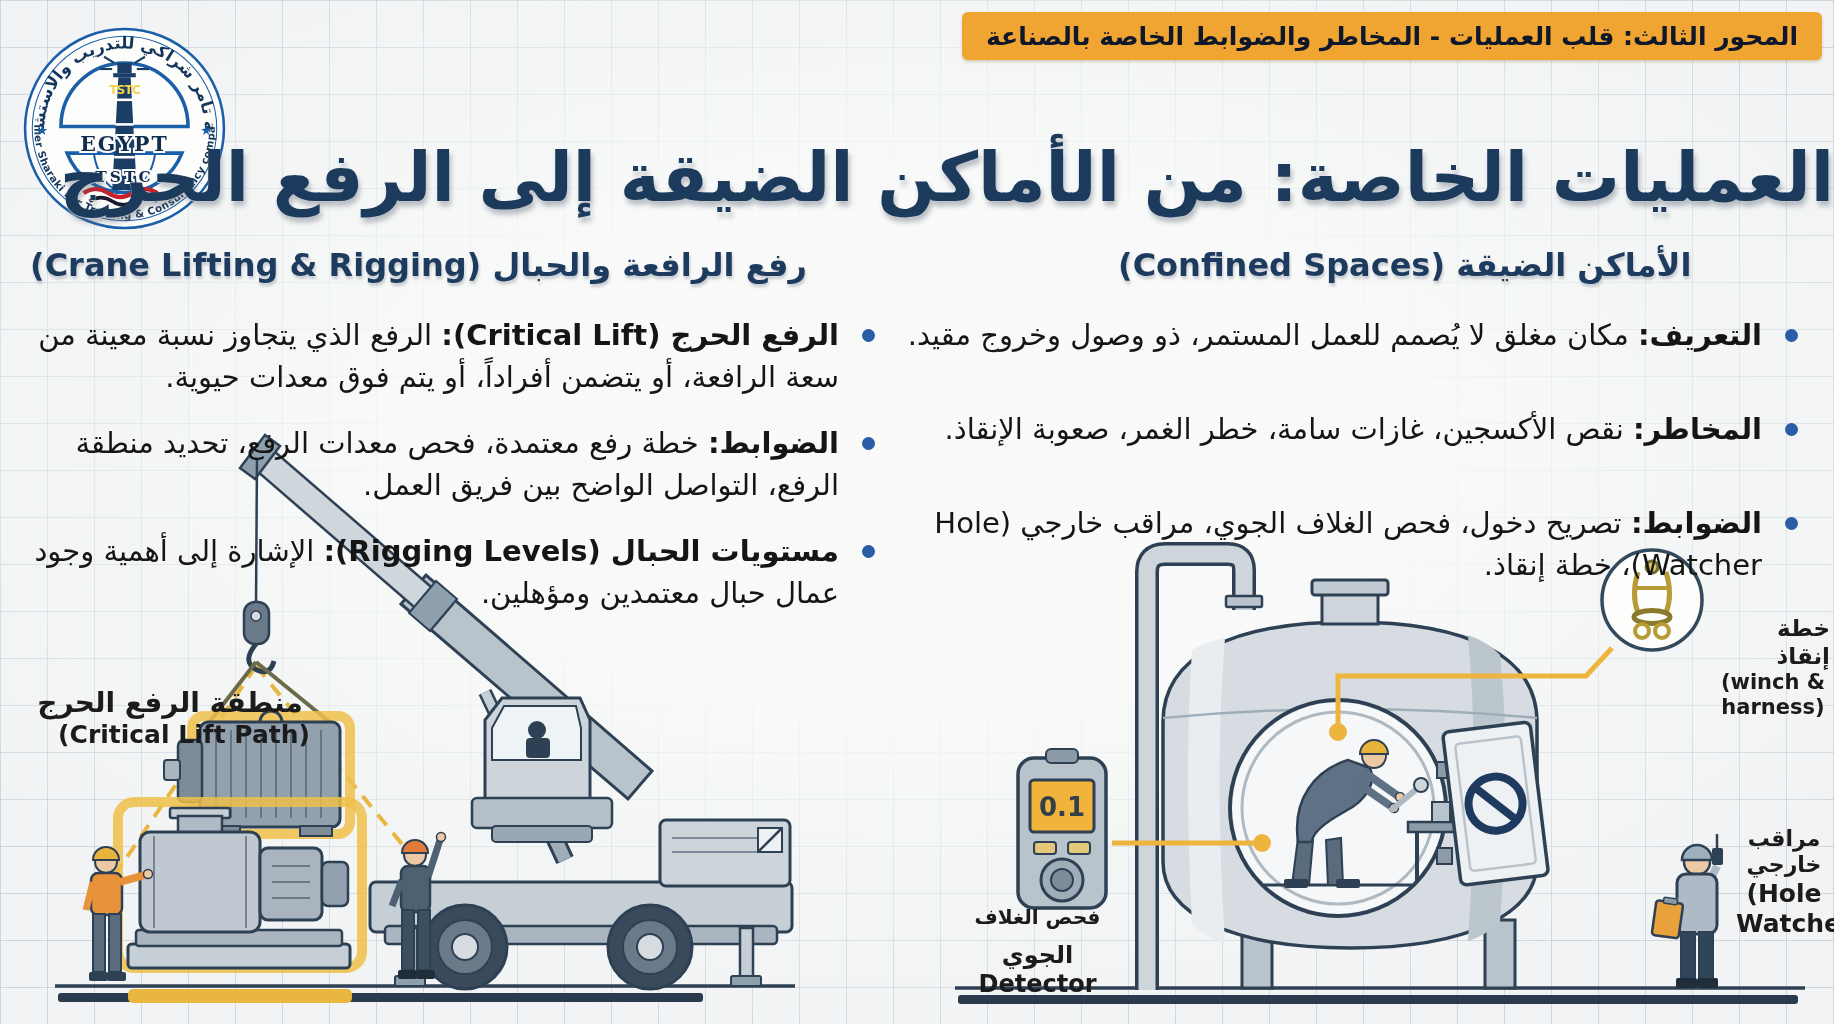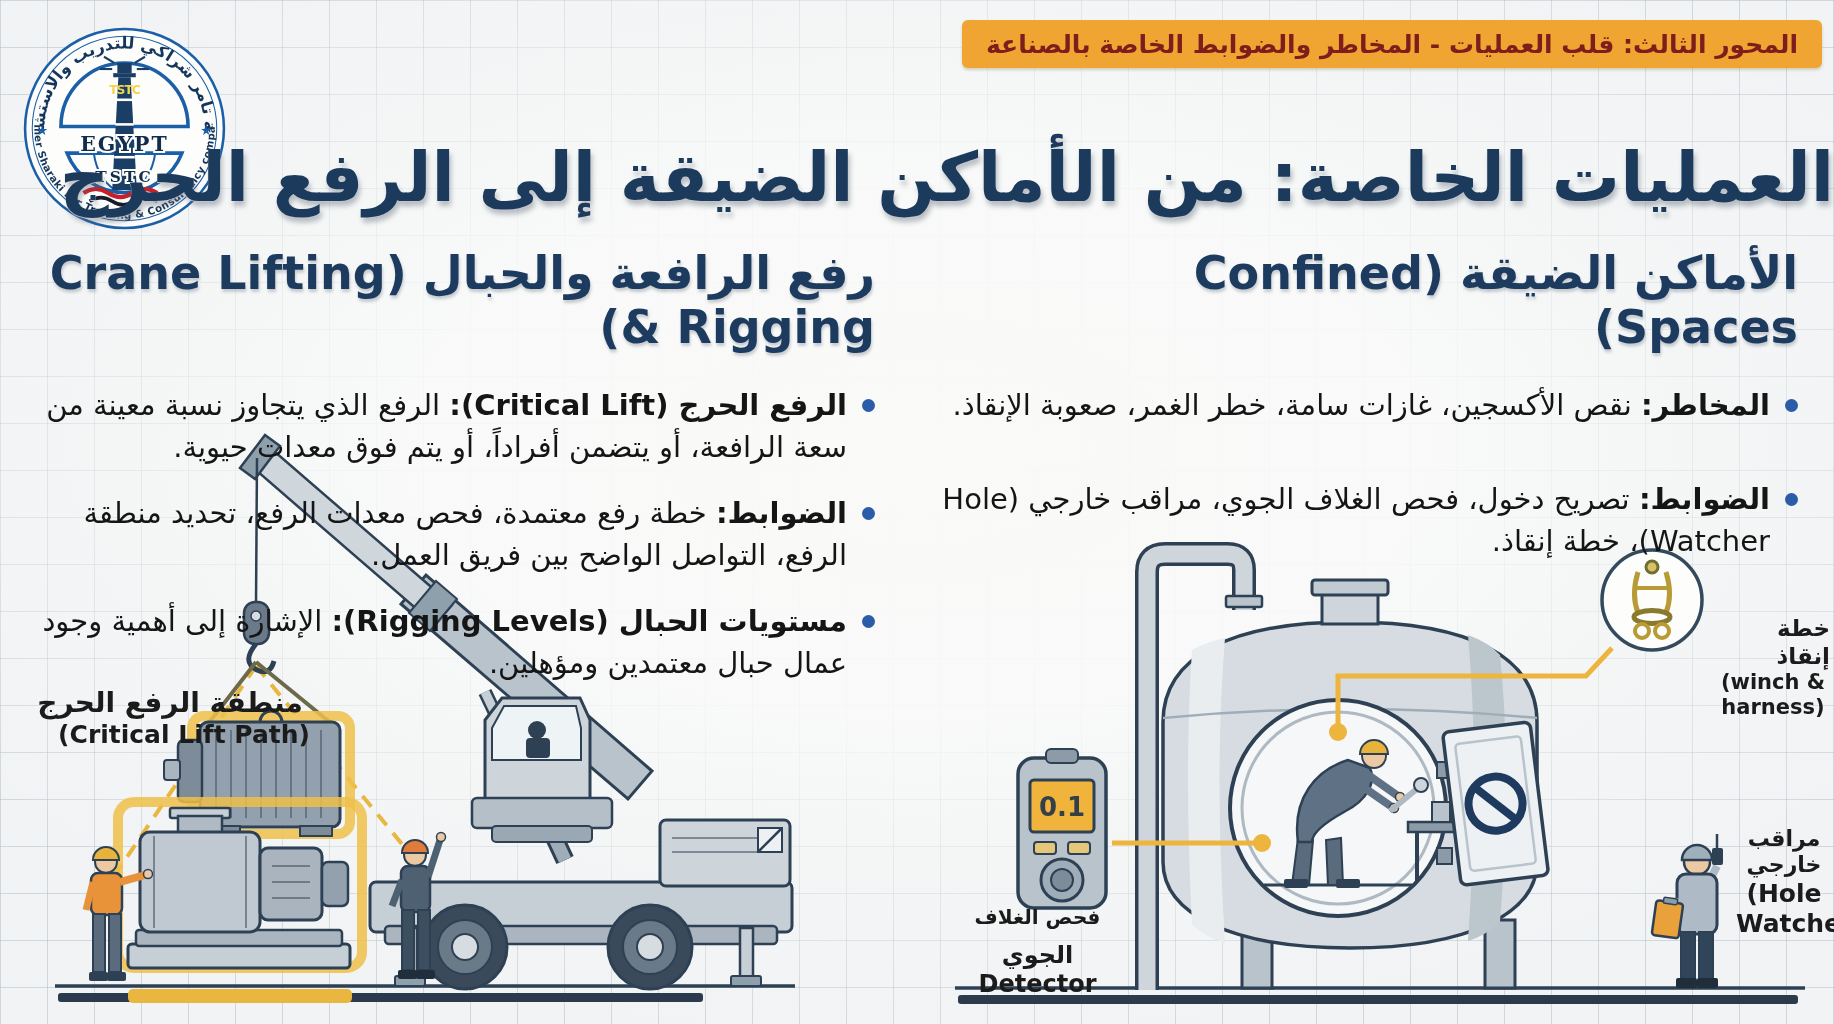--- a/index.html
+++ b/index.html
@@ -6,35 +6,35 @@
   body{font-family:"DejaVu Sans","Liberation Sans",sans-serif;}
   #stage{position:relative;width:1834px;height:1024px;overflow:hidden;
     background-color:#f1f3f4;
     background-image:
       linear-gradient(rgba(176,188,197,.5) 1px, transparent 1px),
       linear-gradient(90deg, rgba(176,188,197,.5) 1px, transparent 1px);
     background-size:47px 47px;}
   #wash{position:absolute;inset:0;
     background:radial-gradient(ellipse 62% 58% at 50% 44%, rgba(250,250,248,.97) 0%, rgba(249,250,249,.9) 45%, rgba(246,248,248,.45) 75%, rgba(244,246,246,0) 100%);}
   
-  .banner{position:absolute;top:20px;right:12px;height:48px;display:flex;align-items:center;
+  .banner{position:absolute;top:12px;right:12px;height:48px;display:flex;align-items:center;
     background:#f0a431;border-radius:6px;padding:0 24px;direction:rtl;
-    color:#7f1d1d;font-size:25px;font-weight:700;box-shadow:0 2px 3px rgba(120,90,20,.25);}
+    color:#0f172a;font-size:25px;font-weight:700;box-shadow:0 2px 3px rgba(120,90,20,.25);}
   
   .title{position:absolute;top:92px;left:0;right:0;direction:rtl;
     color:#1b3a5c;font-size:68px;font-weight:700;letter-spacing:-1px;
     text-shadow:2px 5px 5px rgba(90,100,115,.4), 0 1px 0 rgba(255,255,255,.8);}
   
   .col{position:absolute;direction:rtl;color:#151515;}
-  .col h2{margin:0 0 30px 0;text-align:right;color:#1d3b5e;font-size:46px;font-weight:700;
+  .col h2{margin:0 0 30px 0;text-align:left;color:#1d3b5e;font-size:32px;font-weight:700;
     text-shadow:1px 3px 3px rgba(90,100,115,.3);}
   .col-right{top:246px;right:36px;width:950px;}
   .col-right h2{padding-left:270px;}
   .col-left{top:246px;left:30px;width:845px;}
-  .bullet{display:flex;direction:rtl;gap:15px;align-items:flex-start;font-size:29px;line-height:1.45;text-align:right;}
+  .bullet{display:flex;direction:rtl;gap:23px;align-items:flex-start;font-size:29px;line-height:1.45;text-align:right;}
   .col-right .bullet{margin-bottom:52px;}
   .col-left .bullet{margin-bottom:24px;}
   .dot{flex:0 0 auto;width:13px;height:13px;border-radius:50%;background:#2b5ca8;margin-top:15px;}
   .lead{font-weight:700;}
   
   .scene{position:absolute;}
   #scene-crane{left:40px;top:430px;}
   #scene-tank{left:940px;top:470px;}
   
   .callout{position:absolute;text-align:center;color:#1b1b1b;direction:rtl;line-height:1.2;}
@@ -349,20 +349,24 @@
       <path d="M 66 171 q 11 -7 22 0 t 22 0 t 22 0" stroke="#1a1a2e" stroke-width="3.5"></path>
     </g>
   </svg>
 
   <h1 class="title">العمليات الخاصة: من الأماكن الضيقة إلى الرفع الحرج</h1>
 
   <section class="col col-right">
     <h2>الأماكن الضيقة (Confined Spaces)</h2>
     <div class="bullet">
       <span class="dot"></span>
+      <div><span class="lead">التعريف:</span><span> مكان مغلق لا يُصمم للعمل المستمر، ذو وصول وخروج مقيد.</span></div>
+    </div>
+    <div class="bullet">
+      <span class="dot"></span>
       <div><span class="lead">المخاطر:</span><span> نقص الأكسجين، غازات سامة، خطر الغمر، صعوبة الإنقاذ.</span></div>
     </div>
     <div class="bullet">
       <span class="dot"></span>
       <div><span class="lead">الضوابط:</span><span> تصريح دخول، فحص الغلاف الجوي، مراقب خارجي (Hole Watcher)، خطة إنقاذ.</span></div>
     </div>
   </section>
 
   <section class="col col-left">
     <h2>رفع الرافعة والحبال (Crane Lifting &amp; Rigging)</h2>

